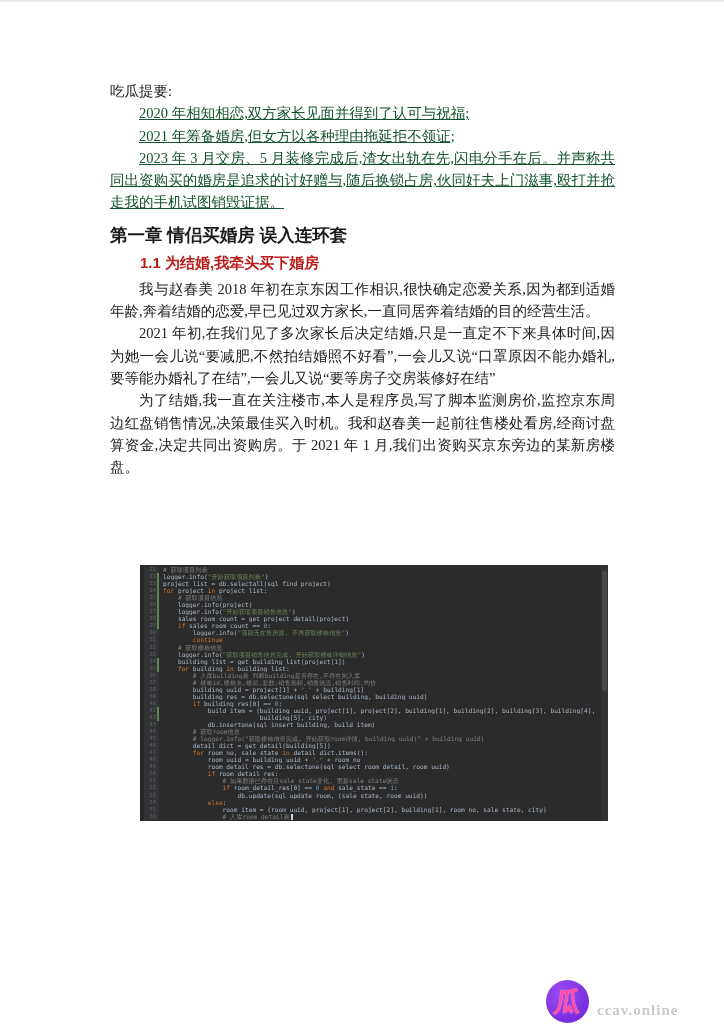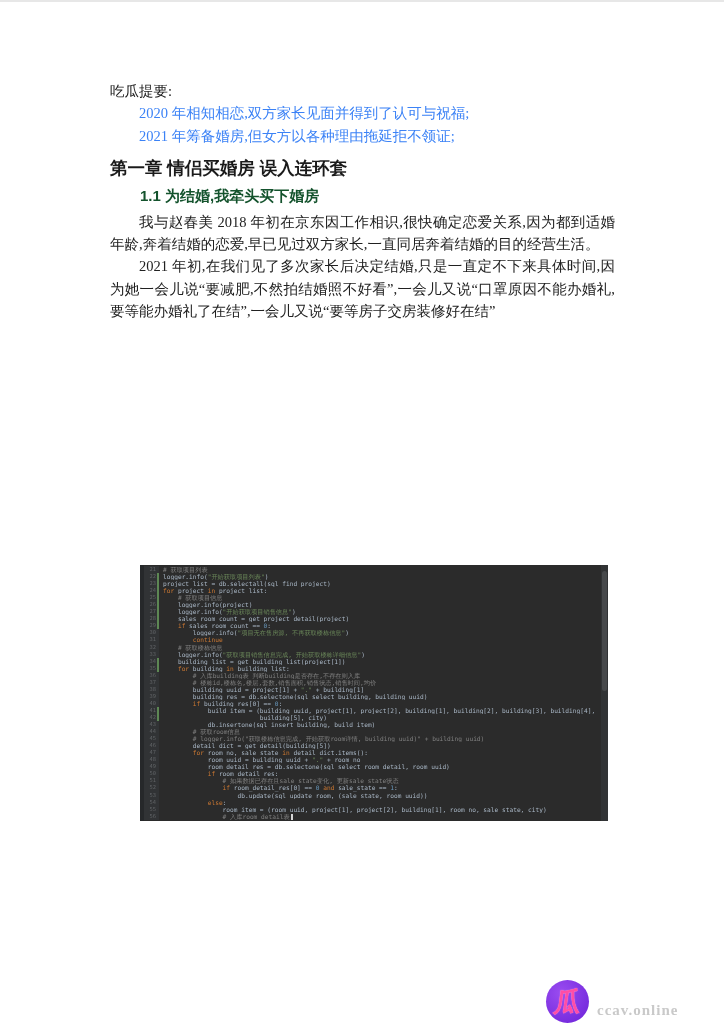--- a/index.html
+++ b/index.html
@@ -10,29 +10,29 @@
     font-family:"Liberation Serif", serif; color:#212121;
   }
   .top-rule { position:absolute; top:0; left:0; width:724px; height:2px; background:#e7e7e7; }
 
   .content {
     position:absolute; left:110px; top:80px; width:505px;
     font-size:14.5px; line-height:22.3px; text-align:justify;
   }
   .content p { margin:0; }
   .indent { text-indent:2em; }
-  .red { color:#3b82f6; }
+  .red { color:#14532d;text-decoration:underline; }
   h1.chapter {
     font-family:"Liberation Sans", sans-serif;
     font-size:17.5px; font-weight:bold; color:#1a1a1a;
     margin:9px 0 5px 0; text-align:left; line-height:24px;
   }
   h2.section {
     font-family:"Liberation Sans", sans-serif;
-    font-size:15px; font-weight:bold; color:#14532d;
+    font-size:15px; font-weight:bold; color:#b91c1c;
     margin:3px 0 4px 0; text-indent:2em; text-align:left; line-height:22px;
   }
 
   
   .code-window {
     position:absolute; left:140px; top:565px; width:468px; height:256px;
     background:#2b2b2b; overflow:hidden;
     font-family:"DejaVu Sans Mono", monospace; font-size:6.2px; line-height:7.05px;
   }
   .code-edge { position:absolute; left:0; top:0; bottom:0; width:4px; background:#26282a; }
@@ -80,24 +80,26 @@
 </head>
 <body>
 
 <div class="page">
   <div class="top-rule"></div>
 
   <div class="content">
     <p>吃瓜提要:</p>
     <p class="red indent">2020 年相知相恋,双方家长见面并得到了认可与祝福;</p>
     <p class="red indent">2021 年筹备婚房,但女方以各种理由拖延拒不领证;</p>
+    <p class="red indent">2023 年 3 月交房、5 月装修完成后,渣女出轨在先,闪电分手在后。并声称共同出资购买的婚房是追求的讨好赠与,随后换锁占房,伙同奸夫上门滋事,殴打并抢走我的手机试图销毁证据。</p>
     <h1 class="chapter">第一章 情侣买婚房 误入连环套</h1>
     <h2 class="section">1.1 为结婚,我牵头买下婚房</h2>
     <p class="indent">我与赵春美 2018 年初在京东因工作相识,很快确定恋爱关系,因为都到适婚年龄,奔着结婚的恋爱,早已见过双方家长,一直同居奔着结婚的目的经营生活。</p>
     <p class="indent">2021 年初,在我们见了多次家长后决定结婚,只是一直定不下来具体时间,因为她一会儿说“要减肥,不然拍结婚照不好看”,一会儿又说“口罩原因不能办婚礼,要等能办婚礼了在结”,一会儿又说“要等房子交房装修好在结”</p>
+    <p class="indent">为了结婚,我一直在关注楼市,本人是程序员,写了脚本监测房价,监控京东周边红盘销售情况,决策最佳买入时机。我和赵春美一起前往售楼处看房,经商讨盘算资金,决定共同出资购房。于 2021 年 1 月,我们出资购买京东旁边的某新房楼盘。</p>
   </div>
 
   <div class="code-window">
     <div class="code-edge"></div>
     <div class="code-lines">
         <div class="cl"><span class="ln">21</span><span class="lc"><span class="cm"># 获取项目列表</span></span></div>
         <div class="cl chg"><span class="ln">22</span><span class="lc"><span class="tx">logger.info(</span><span class="st">"开始获取项目列表"</span><span class="tx">)</span></span></div>
         <div class="cl chg"><span class="ln">23</span><span class="lc"><span class="tx">project_list = db.selectall(sql_find_project)</span></span></div>
         <div class="cl chg"><span class="ln">24</span><span class="lc"><span class="kw">for</span><span class="tx"> project </span><span class="kw">in</span><span class="tx"> project_list:</span></span></div>
         <div class="cl chg"><span class="ln">25</span><span class="lc"><span class="cm">    # 获取项目信息</span></span></div>

